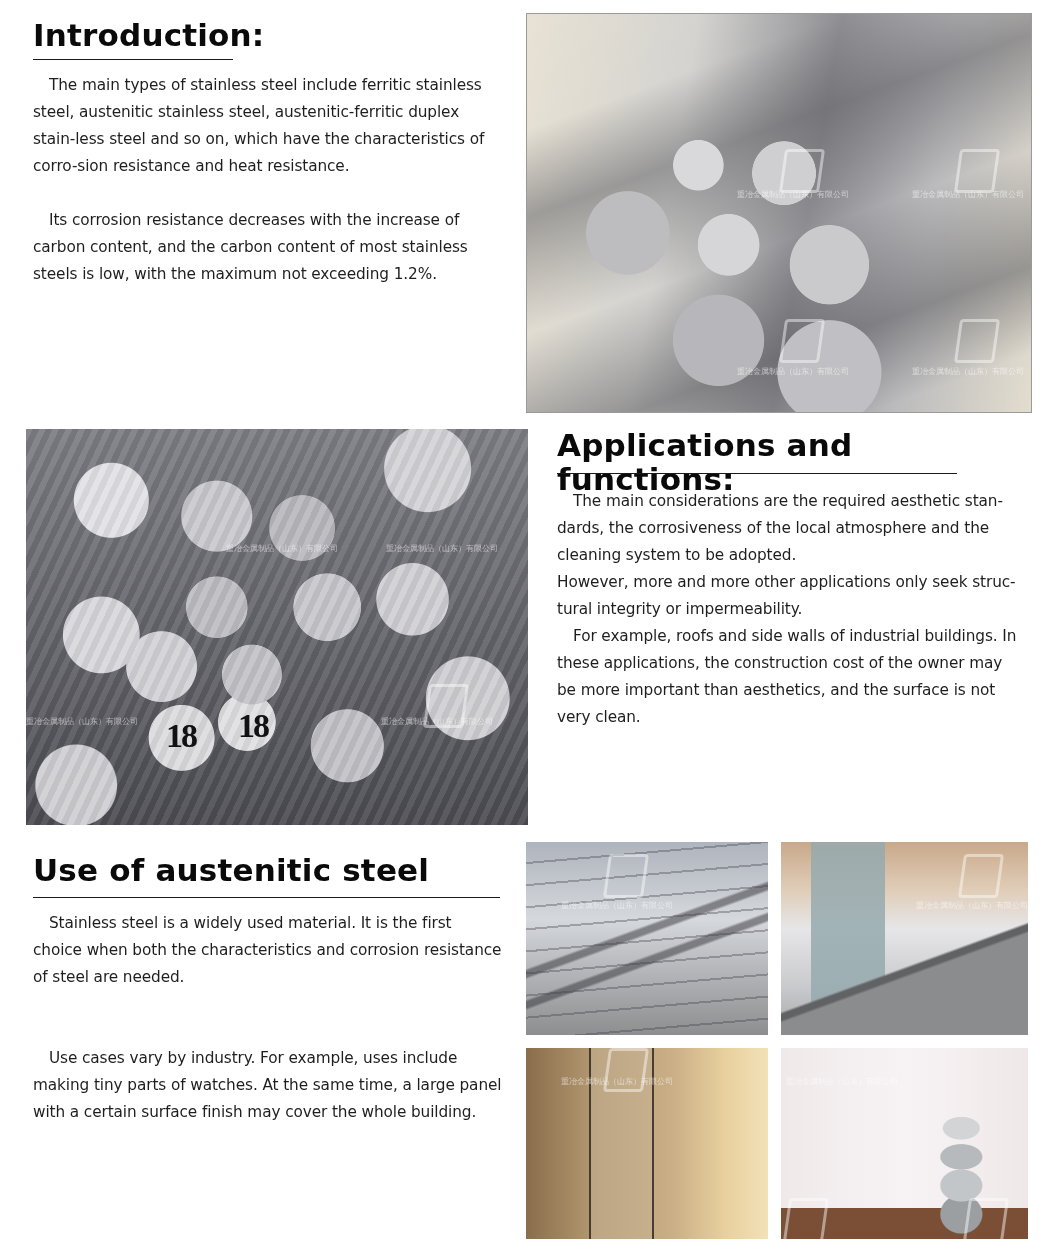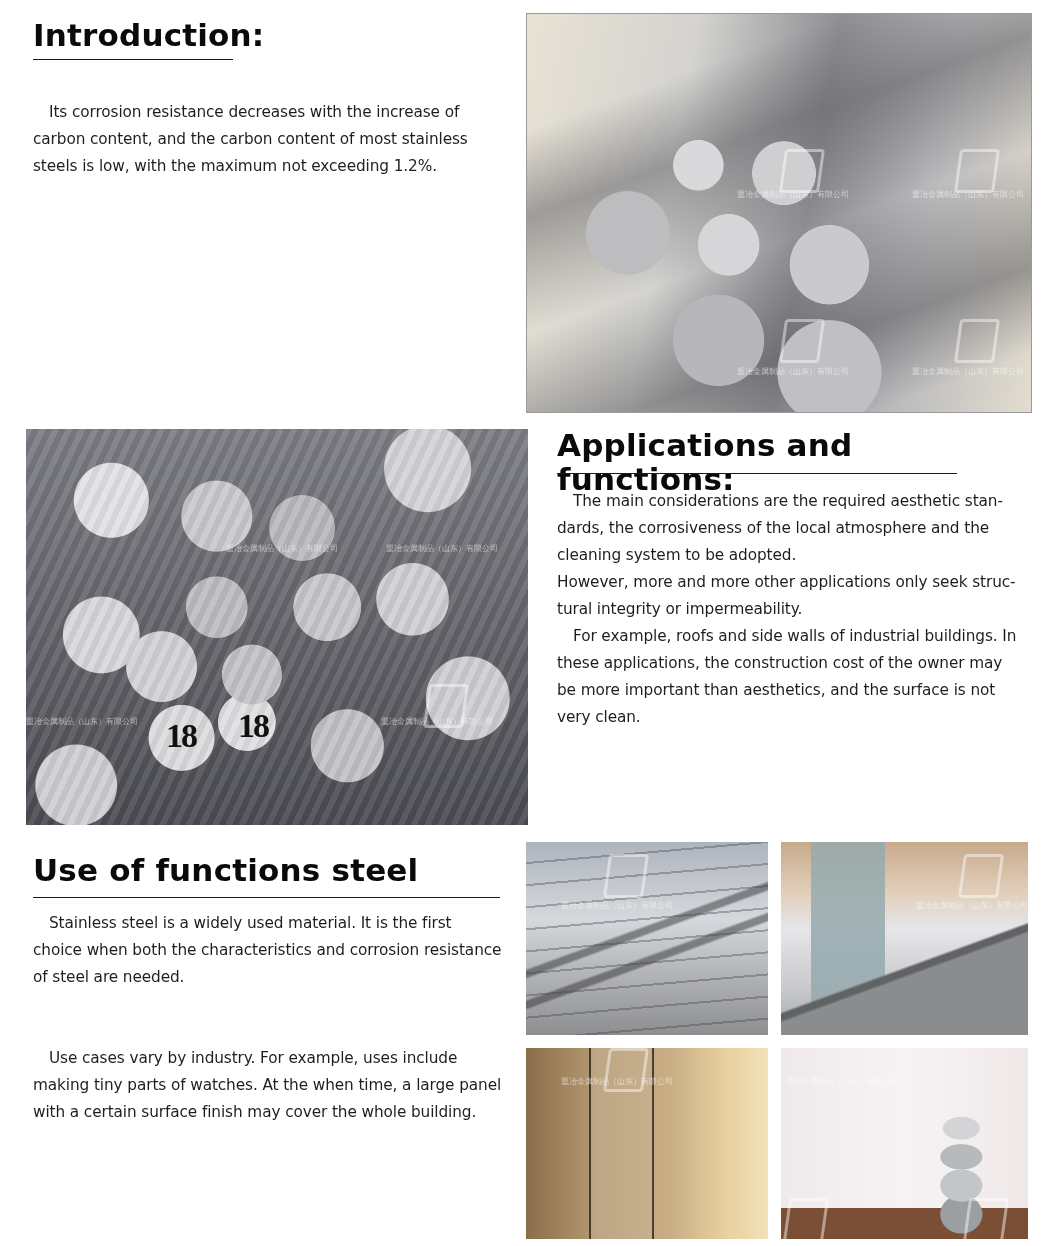--- a/index.html
+++ b/index.html
@@ -86,20 +86,21 @@
   }
 </style>
 </head>
 <body>
 
 <div class="abs" style="left:33px; top:18px; width:470px;">
   <h2>Introduction:</h2>
 </div>
 <div class="rule" style="left:33px; top:59px; width:200px;"></div>
 <div class="abs" style="left:33px; top:72px; width:470px;">
+  <p class="para indent">The main types of stainless steel include ferritic stainless steel, austenitic stainless steel, austenitic-ferritic duplex stain-less steel and so on, which have the characteristics of corro-sion resistance and heat resistance.</p>
   <div class="gap"></div>
   <p class="para indent">Its corrosion resistance decreases with the increase of carbon content, and the carbon content of most stainless steels is low, with the maximum not exceeding 1.2%.</p>
 </div>
 
 <div class="photo round-bars" style="left:526px; top:13px; width:504px; height:398px;">
   <div class="logo-mark" style="left:255px; top:135px;"></div>
   <div class="logo-mark" style="left:430px; top:135px;"></div>
   <div class="logo-mark" style="left:255px; top:305px;"></div>
   <div class="logo-mark" style="left:430px; top:305px;"></div>
   <div class="wm" style="left:210px; top:175px;">重冶金属制品（山东）有限公司</div>
@@ -122,28 +123,28 @@
   <h2>Applications and functions:</h2>
 </div>
 <div class="rule" style="left:557px; top:473px; width:400px;"></div>
 <div class="abs" style="left:557px; top:488px; width:460px;">
   <p class="para indent">The main considerations are the required aesthetic stan-dards, the corrosiveness of the local atmosphere and the cleaning system to be adopted.</p>
   <p class="para">However, more and more other applications only seek struc-tural integrity or impermeability.</p>
   <p class="para indent">For example, roofs and side walls of industrial buildings. In these applications, the construction cost of the owner may be more important than aesthetics, and the surface is not very clean.</p>
 </div>
 
 <div class="abs" style="left:33px; top:853px; width:470px;">
-  <h2>Use of functions steel</h2>
+  <h2>Use of austenitic steel</h2>
 </div>
 <div class="rule" style="left:33px; top:897px; width:467px;"></div>
 <div class="abs" style="left:33px; top:910px; width:470px;">
   <p class="para indent">Stainless steel is a widely used material. It is the first choice when both the characteristics and corrosion resistance of steel are needed.</p>
   <div class="gap"></div>
   <div class="gap"></div>
-  <p class="para indent">Use cases vary by industry. For example, uses include making tiny parts of watches. At the when time, a large panel with a certain surface finish may cover the whole building.</p>
+  <p class="para indent">Use cases vary by industry. For example, uses include making tiny parts of watches. At the same time, a large panel with a certain surface finish may cover the whole building.</p>
 </div>
 
 <div class="photo use-stair" style="left:526px; top:842px; width:242px; height:193px;">
   <div class="wm" style="left:35px; top:58px;">重冶金属制品（山东）有限公司</div>
   <div class="logo-mark" style="left:80px; top:12px;"></div>
 </div>
 <div class="photo use-airport" style="left:781px; top:842px; width:247px; height:193px;">
   <div class="wm" style="left:135px; top:58px;">重冶金属制品（山东）有限公司</div>
   <div class="logo-mark" style="left:180px; top:12px;"></div>
 </div>

